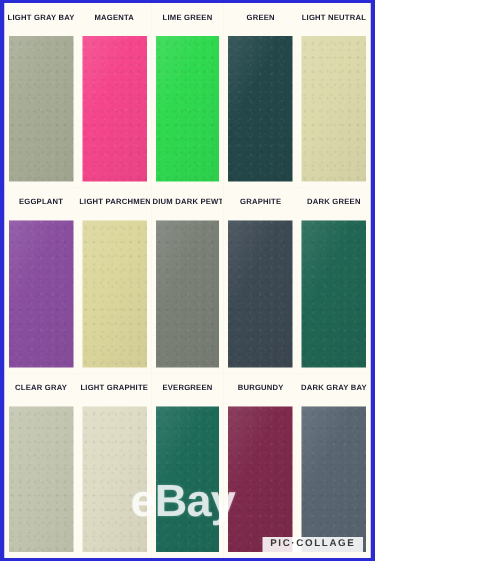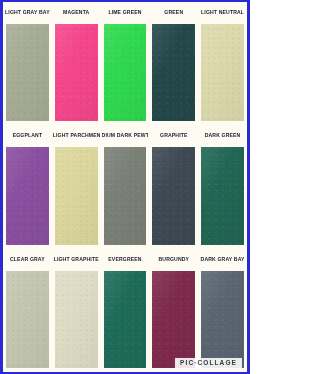--- a/index.html
+++ b/index.html
@@ -247,15 +247,16 @@
       <div class="swatch-cell">
         <div class="swatch-label">DARK GRAY BAY</div>
         <div class="swatch-chip-wrap">
           <div class="swatch-chip" style="background-color: rgb(89, 102, 114);"></div>
         </div>
       </div>
     </div>
 
   </div>
 
+  <div class="ebay-watermark">eBay</div>
   <div class="piccollage-watermark">PIC·COLLAGE</div>
 
 </div>
 
 </body></html>

